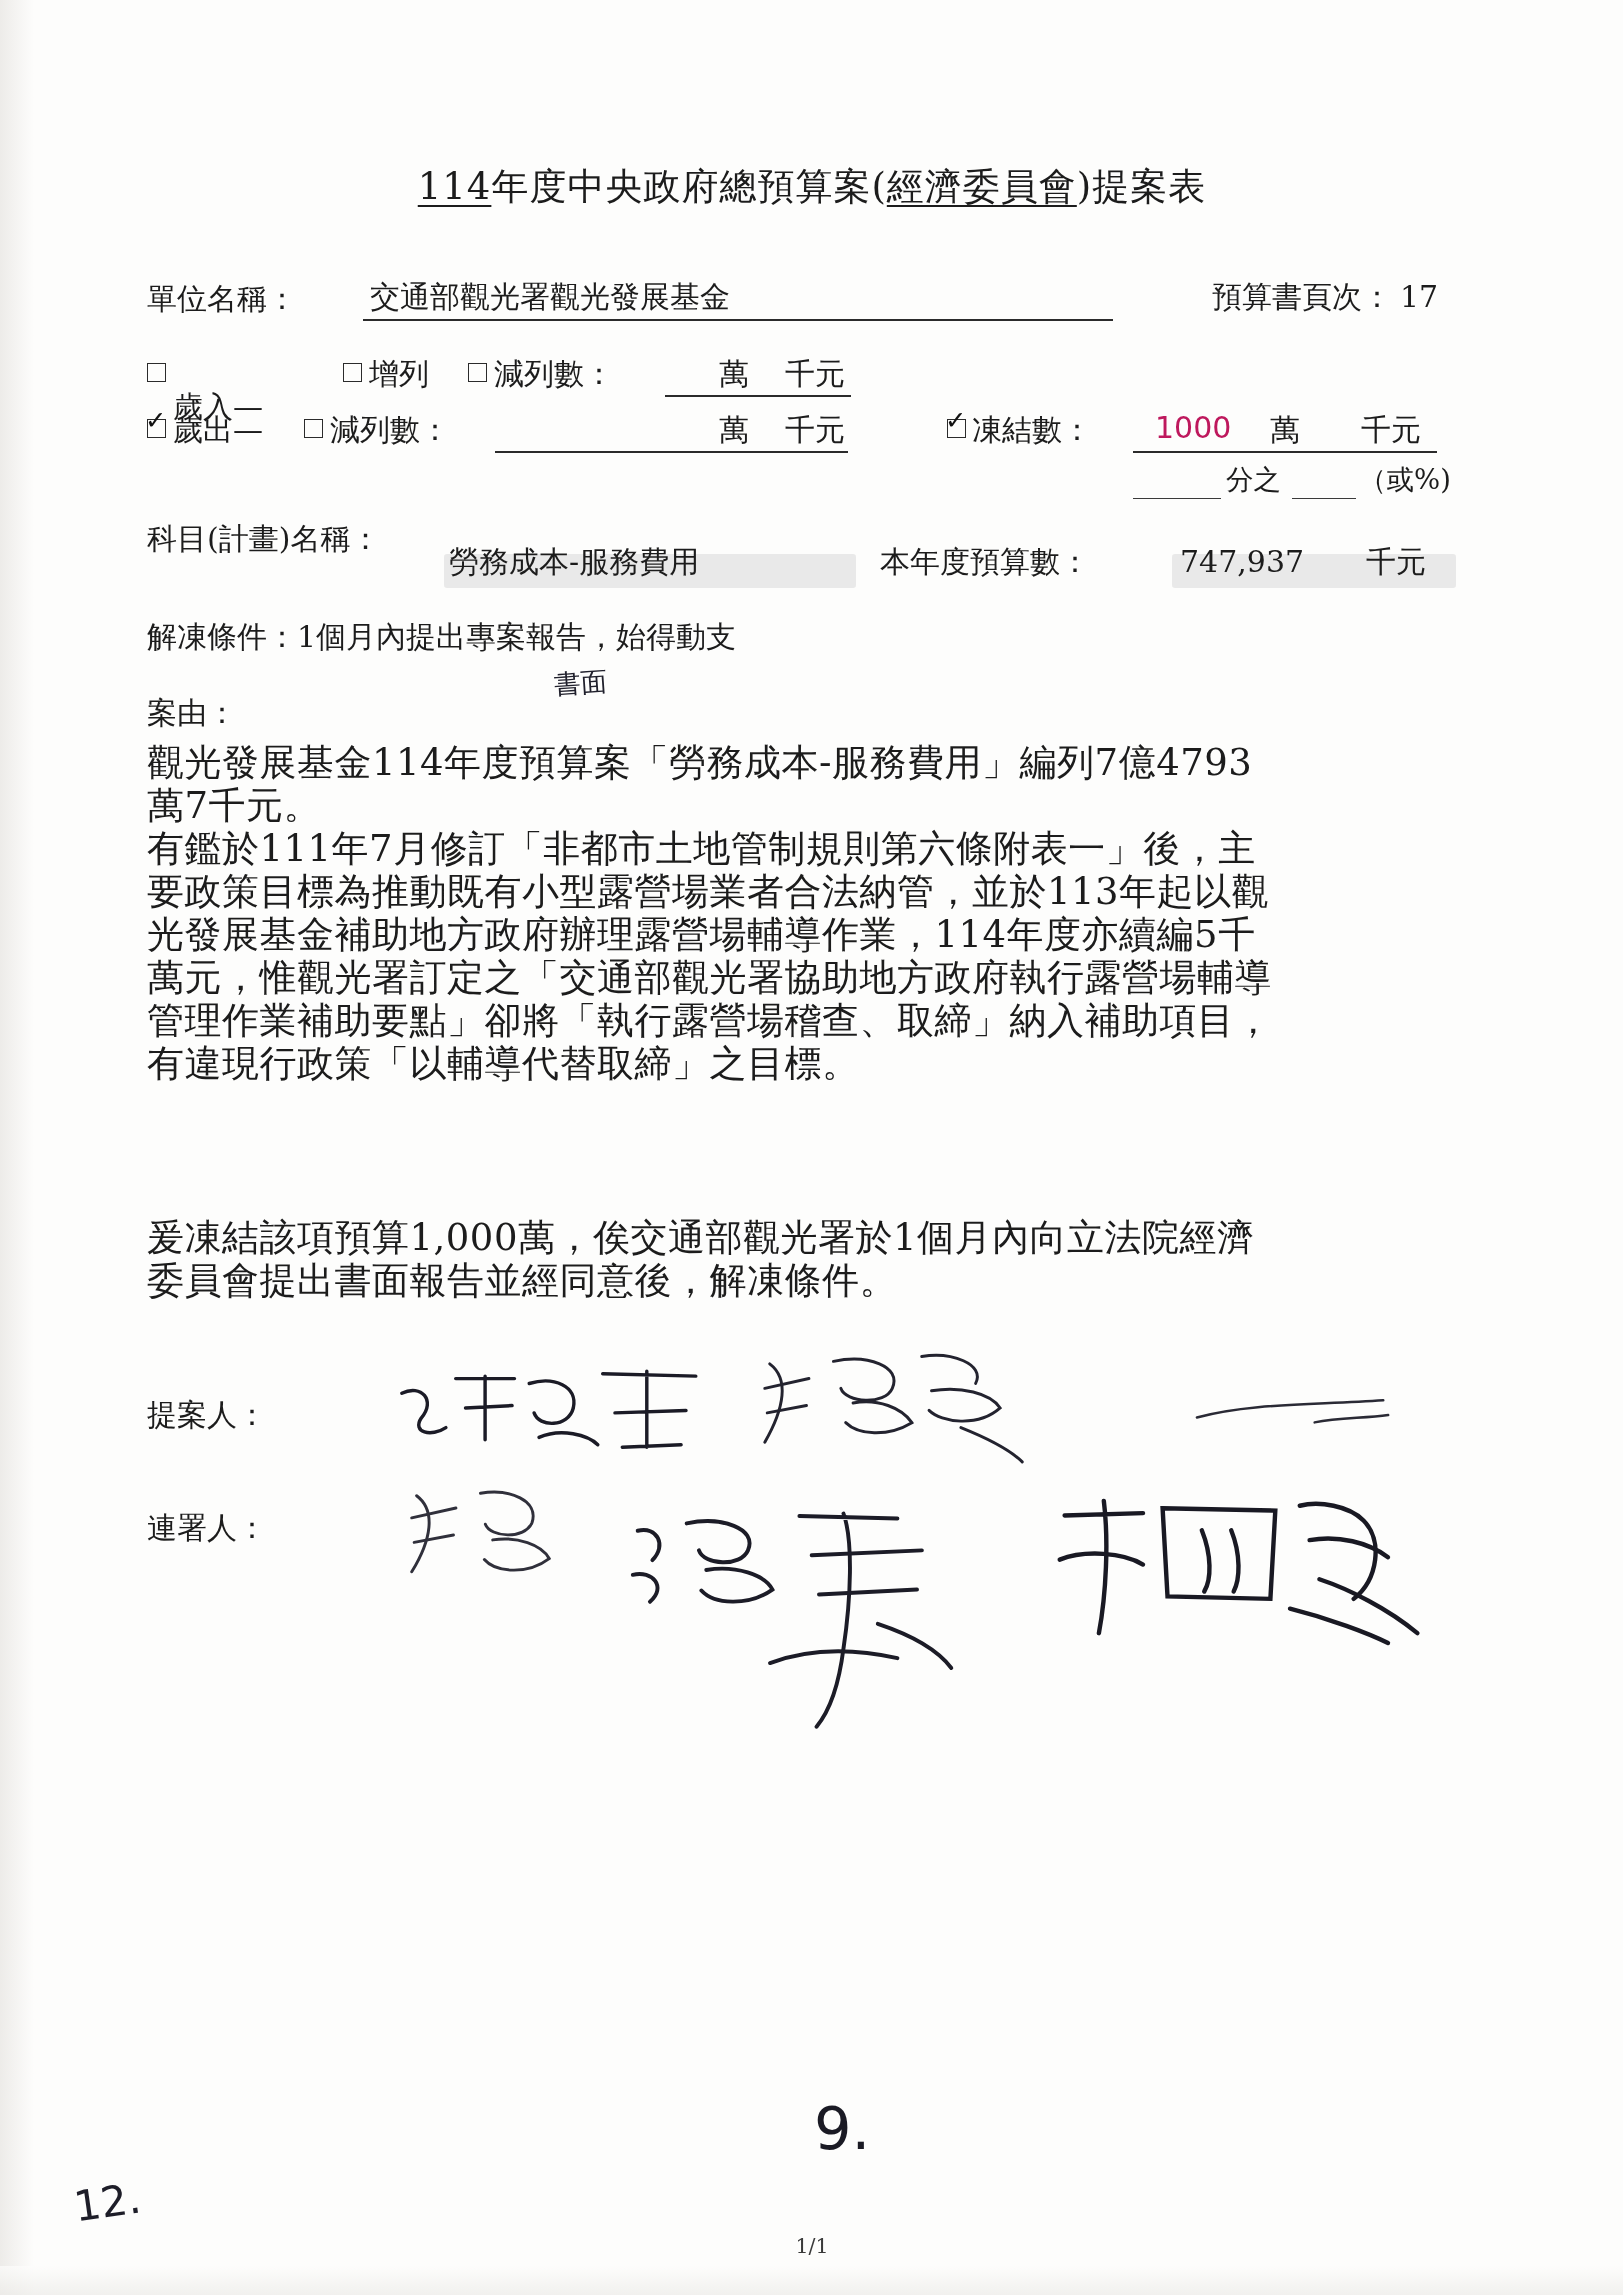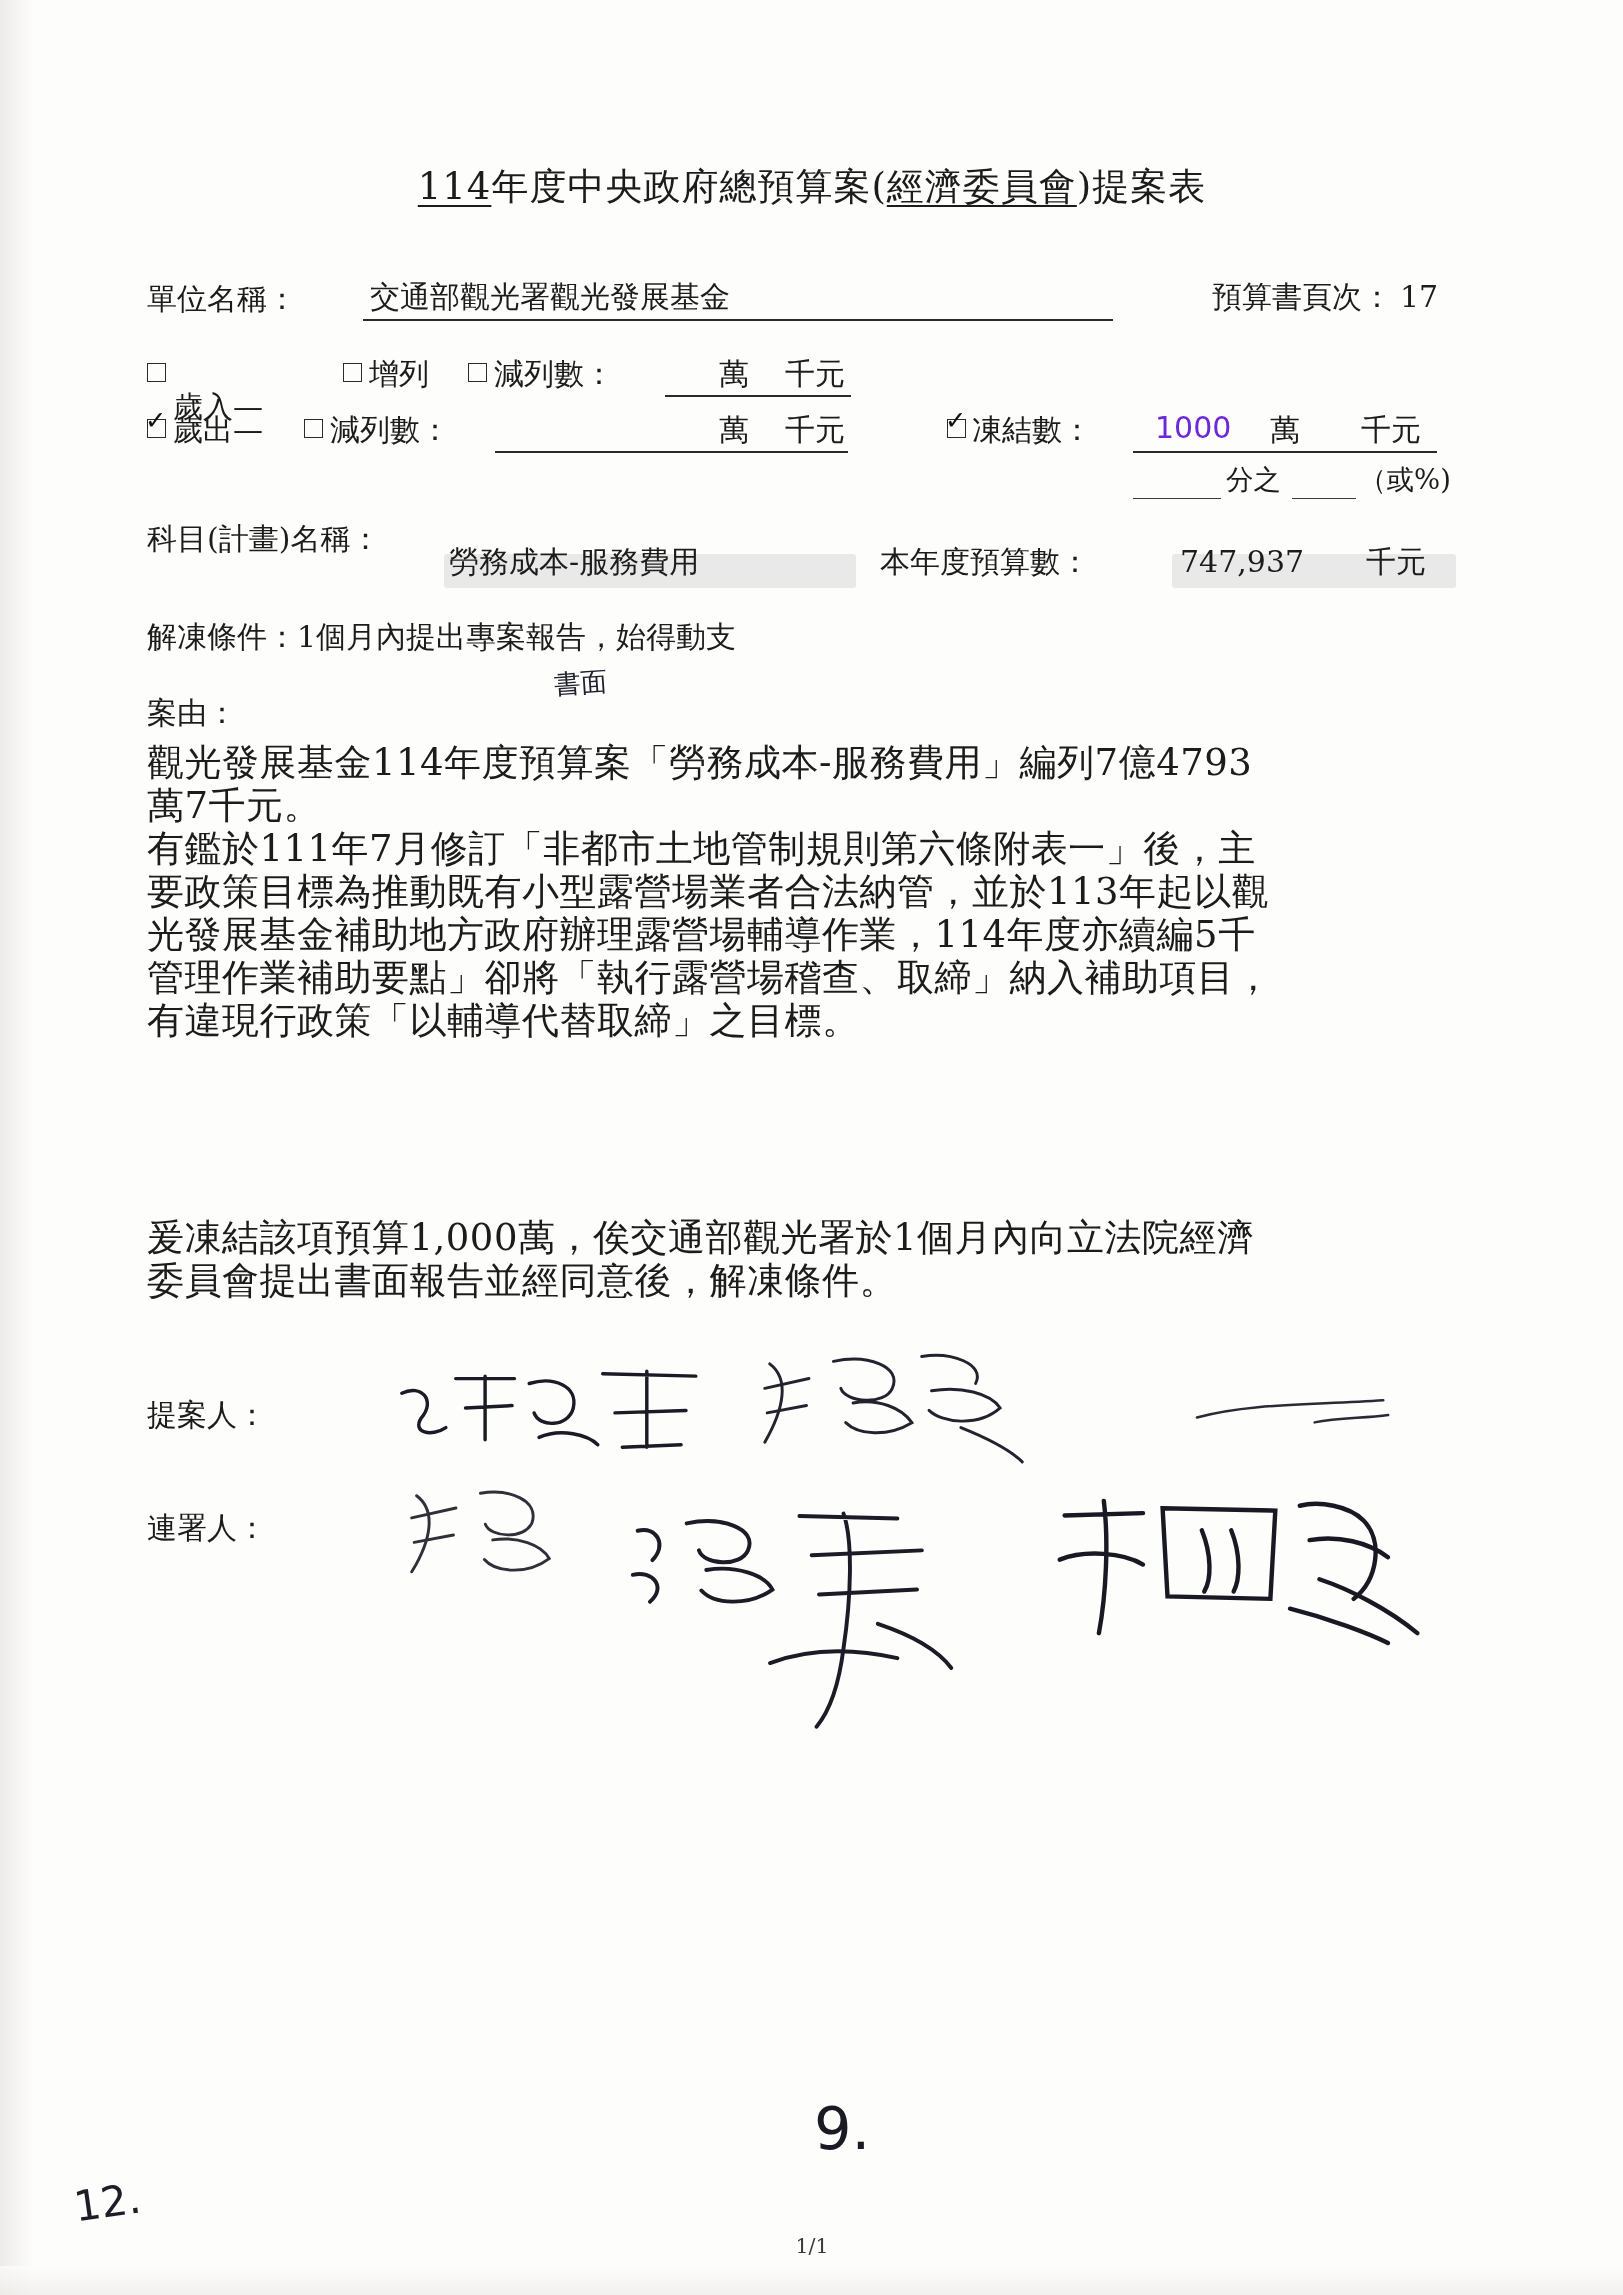--- a/index.html
+++ b/index.html
@@ -56,21 +56,21 @@
   
   .t {
     position: absolute;
     white-space: nowrap;
     font-size: 30px;
     line-height: 1.1;
   }
   .t.sm { font-size: 27.5px; }
   .hand {
     font-family: "DejaVu Sans", sans-serif;
-    color: #6d28d9;
+    color: #be185d;
   }
 
   
   .rule {
     position: absolute;
     height: 1.5px;
     background: #2b2b2b;
   }
   .rule.thin { height: 1px; background: #3a3a3a; }
 
@@ -214,20 +214,21 @@
   <div class="tiny-ins" style="left:554px; top:665px; transform:rotate(-4deg);">書面</div>
 
   <div class="t" style="left:147px; top:696px;">案由：</div>
 
   <div class="para" style="left:147px; top:741px; width:1373px;">
     <div>觀光發展基金114年度預算案「勞務成本-服務費用」編列7億4793</div>
     <div>萬7千元。</div>
     <div>有鑑於111年7月修訂「非都市土地管制規則第六條附表一」後，主</div>
     <div>要政策目標為推動既有小型露營場業者合法納管，並於113年起以觀</div>
     <div>光發展基金補助地方政府辦理露營場輔導作業，114年度亦續編5千</div>
+    <div>萬元，惟觀光署訂定之「交通部觀光署協助地方政府執行露營場輔導</div>
     <div>管理作業補助要點」卻將「執行露營場稽查、取締」納入補助項目，</div>
     <div>有違現行政策「以輔導代替取締」之目標。</div>
   </div>
 
   <div class="para" style="left:147px; top:1216px; width:1373px;">
     <div>爰凍結該項預算1,000萬，俟交通部觀光署於1個月內向立法院經濟</div>
     <div>委員會提出書面報告並經同意後，解凍條件。</div>
   </div>
 
   <div class="t" style="left:147px; top:1398px;">提案人：</div>

